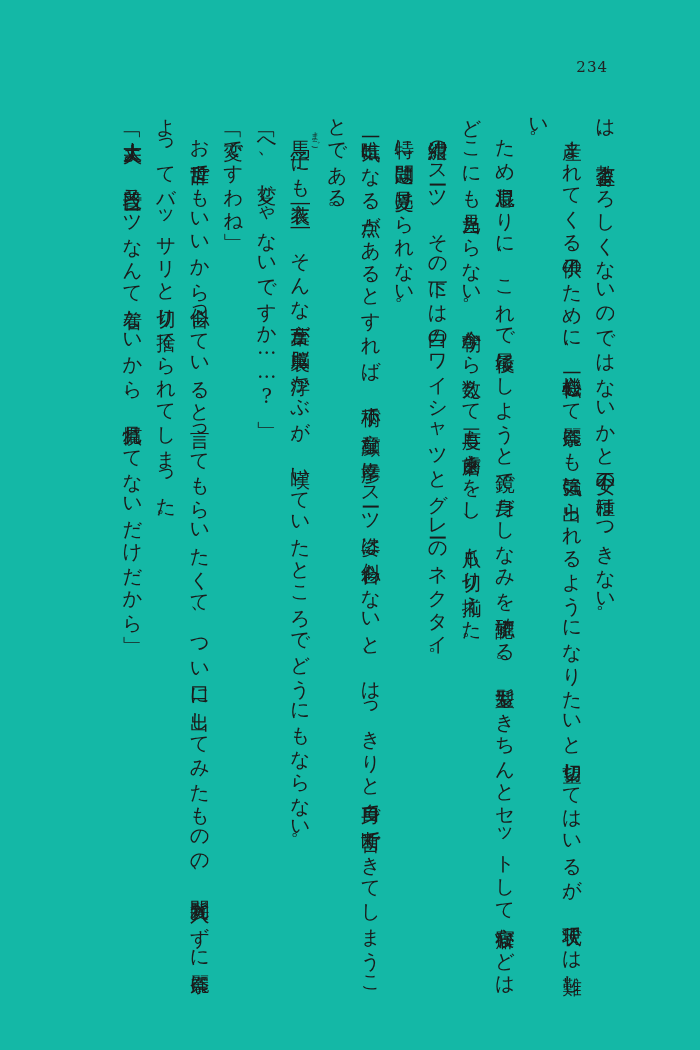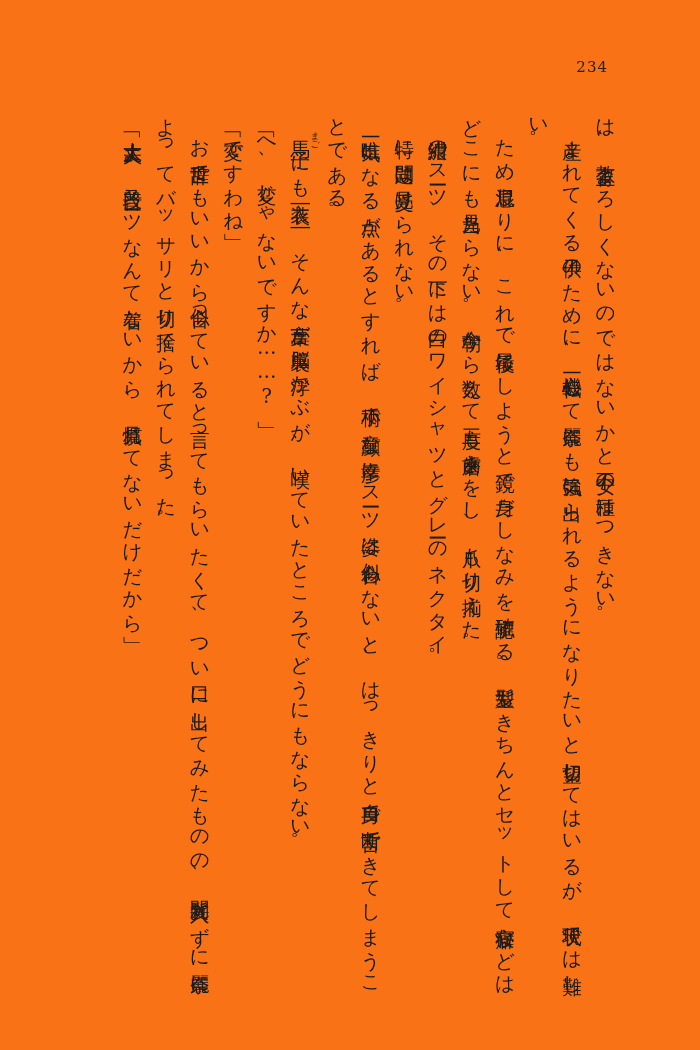--- a/index.html
+++ b/index.html
@@ -4,21 +4,21 @@
 <style>
   html, body {
     margin: 0;
     padding: 0;
     background: #ffffff;
   }
   .page {
     position: relative;
     width: 700px;
     height: 1050px;
-    background: #f97316;
+    background: #14b8a6;
     overflow: hidden;
     font-family: "DejaVu Serif", "Liberation Serif", serif;
     color: #1a1a1a;
   }
   .page-number {
     position: absolute;
     top: 58px;
     right: 92px;
     font-size: 15px;
     letter-spacing: 1px;

